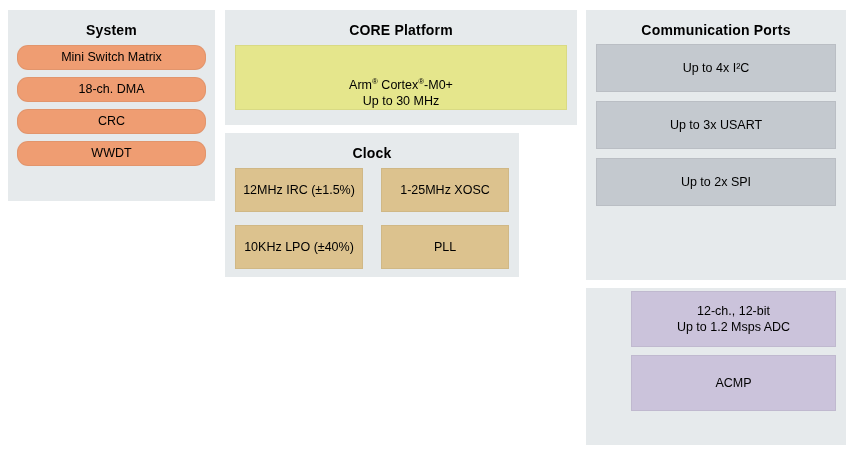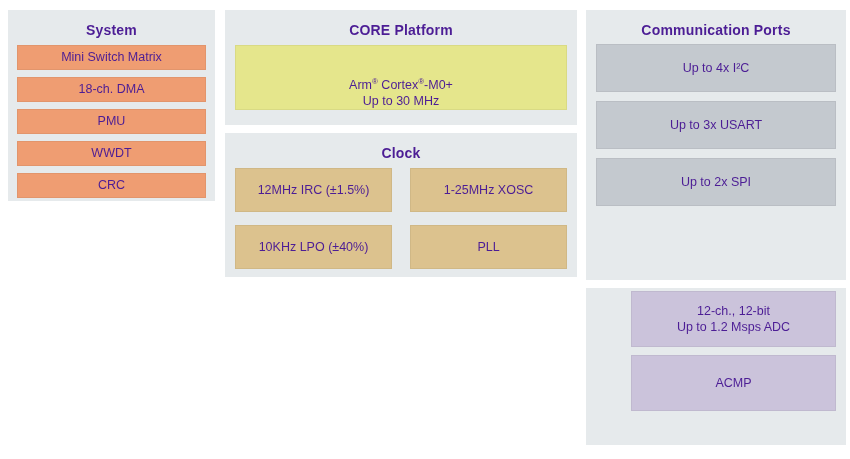--- a/index.html
+++ b/index.html
@@ -2,32 +2,32 @@
 <html><head>
 <meta charset="utf-8">
 <style>
   html, body { margin: 0; padding: 0; background: #ffffff; }
   #stage {
     position: relative;
     width: 850px;
     height: 459px;
     background: #ffffff;
     font-family: "Liberation Sans", sans-serif;
-    color: #4c1d95;
+    color: #000000;
     overflow: hidden;
   }
   .panel {
     position: absolute;
     background: #E6EAEC;
     box-sizing: border-box;
   }
   #panel-system  { left: 8px;   top: 10px;  width: 207px; height: 191px; }
   #panel-memory  { left: 8px;   top: 210px; width: 207px; height: 235px; }
   #panel-core    { left: 225px; top: 10px;  width: 352px; height: 115px; }
-  #panel-clock   { left: 225px; top: 133px; width: 352px; height: 144px; }
+  #panel-clock   { left: 225px; top: 133px; width: 294px; height: 144px; }
   #panel-timers  { left: 225px; top: 285px; width: 352px; height: 160px; }
   #panel-comm    { left: 586px; top: 10px;  width: 260px; height: 270px; }
   #panel-analog  { left: 586px; top: 288px; width: 260px; height: 157px; }
 
   .panel-title {
     margin-top: 12px;
     text-align: center;
     font-size: 14px;
     font-weight: bold;
     letter-spacing: 0.2px;
@@ -53,21 +53,21 @@
     display: flex;
     flex-direction: column;
     align-items: center;
     justify-content: center;
     text-align: center;
     font-size: 12.5px;
     line-height: 1.3;
     border: 1px solid rgba(0,0,0,0.05);
     box-sizing: border-box;
   }
-  .h25 { height: 25px; }
+  .h25 { height: 25px; border-radius: 11px; }
   .h44 { height: 44px; }
   .h48 { height: 48px; }
   .h56 { height: 56px; }
   .h65 { height: 65px; }
 
   .c-system { background: #EF9D72; }
   .c-memory { background: #6CA5DA; }
   .c-core   { background: #E5E68C; justify-content: flex-end; }
   .c-clock  { background: #DCC28E; }
   .c-timers { background: #DE92A0; }
@@ -88,27 +88,24 @@
   <div class="panel" id="panel-system">
     <div class="panel-title">System</div>
     <div class="blocks">
       <div class="block c-system h25">
           <span>Mini Switch Matrix</span>
         </div>
       <div class="block c-system h25">
           <span>18-ch. DMA</span>
         </div>
       <div class="block c-system h25">
-          <span>PMU</span>
+          <span>CRC</span>
         </div>
       <div class="block c-system h25">
           <span>WWDT</span>
-        </div>
-      <div class="block c-system h25">
-          <span>CRC</span>
         </div>
     </div>
   </div>
 
 
   <div class="panel" id="panel-core">
     <div class="panel-title">CORE Platform</div>
     <div class="blocks wide">
       <div class="block c-core h65">
         <span><span>Arm</span><sup class="reg">®</sup><span> Cortex</span><sup class="reg">®</sup><span>-M0+</span></span>

